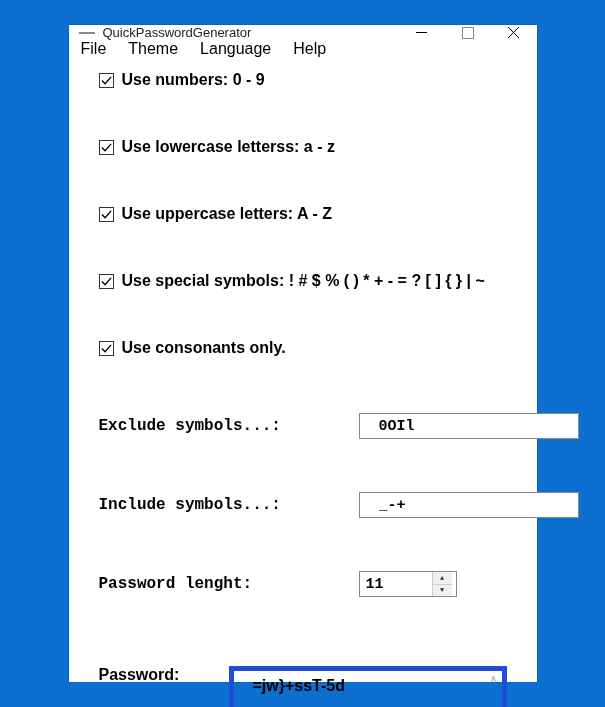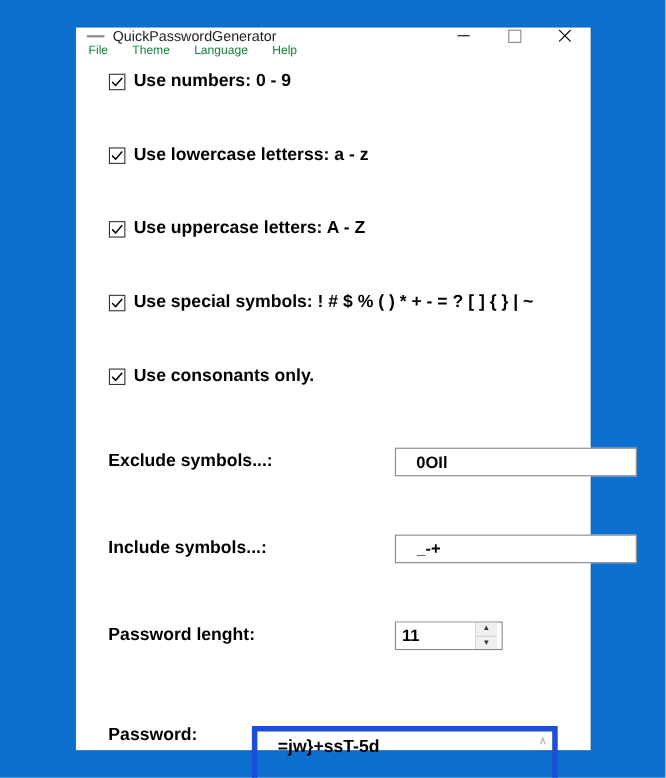--- a/index.html
+++ b/index.html
@@ -72,22 +72,22 @@
     .win-btn.close svg {
       width: 11px;
       height: 11px;
     }
     .menubar {
       height: 28px;
       display: flex;
       align-items: flex-start;
       padding: 0 12px;
       gap: 22px;
-      font-size: 11px;
-      color: #15803d;
+      font-size: 16px;
+      color: #000000;
     }
     .content {
       padding: 8px 30px 20px 30px;
       display: flex;
       flex-direction: column;
       gap: 39px;
     }
     .checkbox-row {
       display: flex;
       align-items: center;
@@ -109,20 +109,21 @@
     }
     .check-label {
       font-weight: bold;
       font-size: 16px;
       color: #000;
     }
     .field-row {
       display: flex;
       align-items: center;
       margin: 7px 0;
+      font-family: Liberation Mono, monospace;
     }
     .field-label {
       font-weight: bold;
       font-size: 16px;
       width: 260px;
       flex-shrink: 0;
     }
     .text-input {
       border: 1px solid #888;
       padding: 3px 19px;

